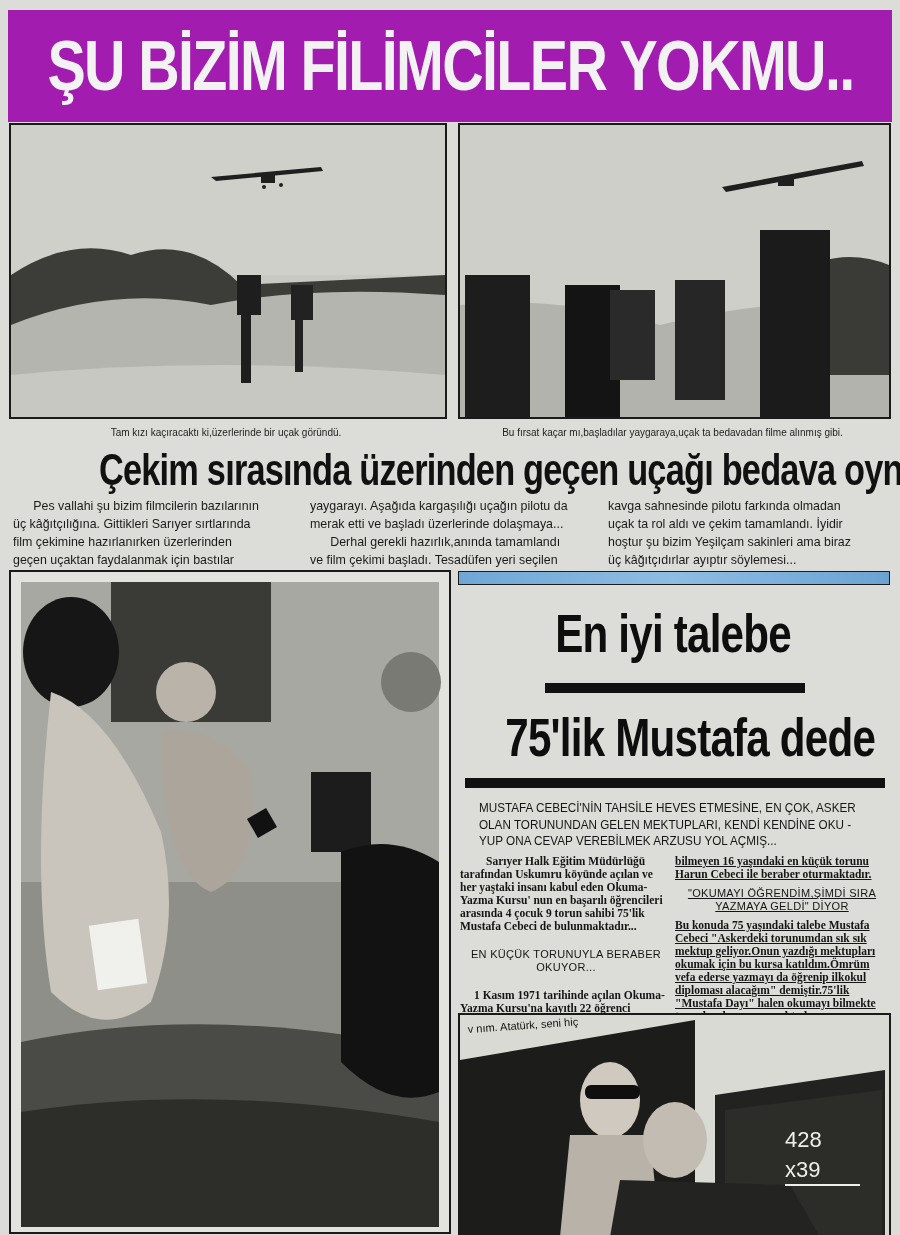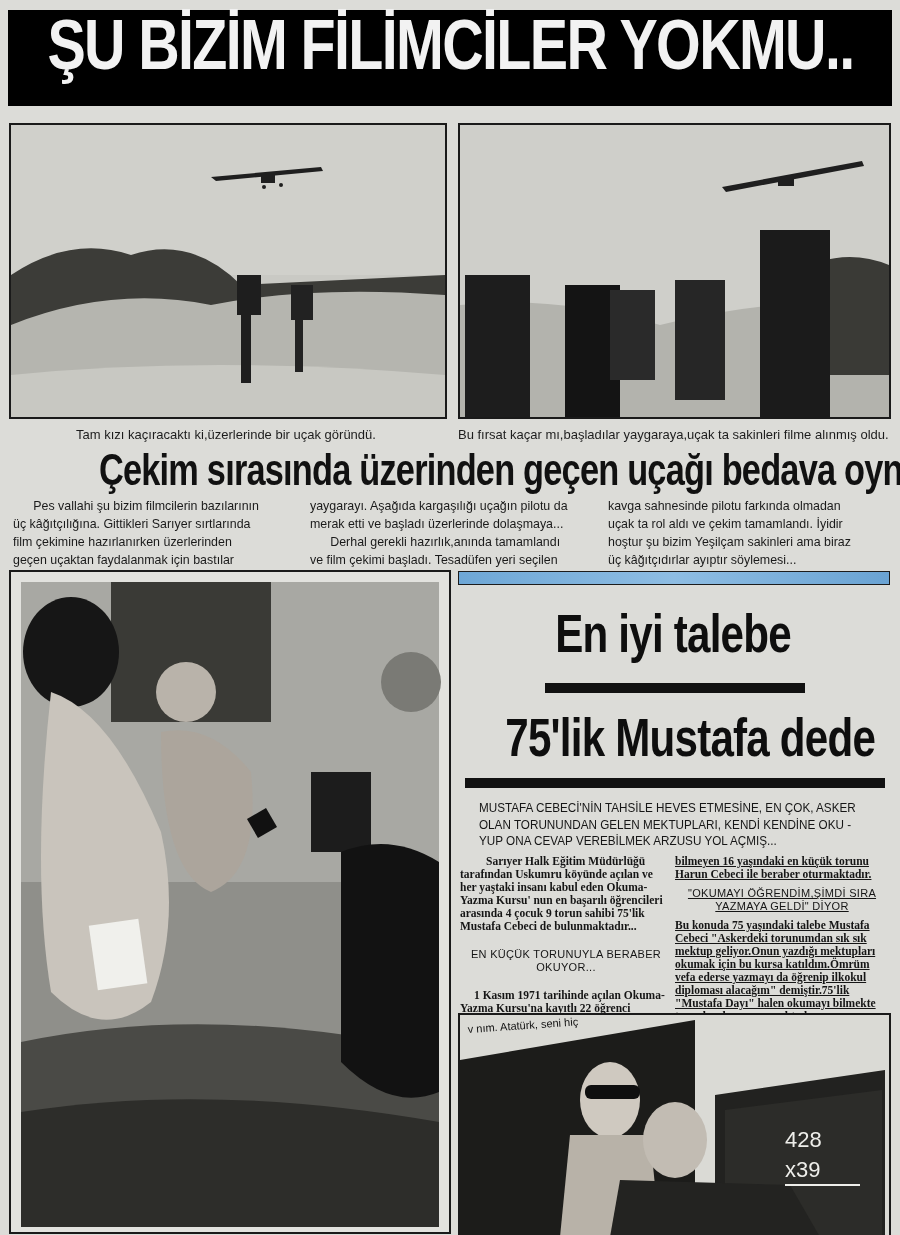--- a/index.html
+++ b/index.html
@@ -7,23 +7,23 @@
     width: 900px; height: 1235px; overflow: hidden;
     background: #dcdcd8;
     position: relative;
     font-family: "Liberation Sans", sans-serif;
     color: #151515;
   }
   .abs { position: absolute; }
 
   
   .banner {
-    left: 8px; top: 10px; width: 884px; height: 96px;
-    background: #000000;
-    display: flex; justify-content: center;
+    left: 8px; top: 10px; width: 884px; height: 112px;
+    background: #a21caf;
+    display: flex; align-items: center; justify-content: center;
   }
   .banner-text {
     color: #f2f2f2;
     font-family: "Liberation Sans", sans-serif;
     font-weight: 700;
     font-size: 70px;
     letter-spacing: -2px;
     transform: scaleX(0.82);
     white-space: nowrap;
     line-height: 1;
@@ -31,21 +31,21 @@
 
   
   .photo {
     border: 2px solid #1a1a1a;
     overflow: hidden;
     background: #bdbdb8;
   }
   .photo svg { display: block; width: 100%; height: 100%; }
 
   .caption {
-    font-size: 13px; text-align: center; color: #1d1d1d;
+    font-size: 10px; text-align: center; color: #1d1d1d;
     white-space: nowrap;
   }
 
   .headline2 {
     left: 0; top: 443px; width: 900px; text-align: center;
     font-weight: 700; font-size: 44px; line-height: 54px;
     transform: scaleX(0.78); transform-origin: center;
     white-space: nowrap; letter-spacing: -1px;
     color: #111;
   }
@@ -123,21 +123,21 @@
       <rect x="318" y="52" width="16" height="9" fill="#1f1f1f"></rect>
     </g>
     <rect x="5" y="150" width="65" height="142" fill="#1d1d1d"></rect>
     <rect x="105" y="160" width="55" height="132" fill="#141414"></rect>
     <rect x="150" y="165" width="45" height="90" fill="#2a2a2a"></rect>
     <rect x="215" y="155" width="50" height="120" fill="#262626"></rect>
     <rect x="300" y="105" width="70" height="187" fill="#1b1b1b"></rect>
   </svg>
 </div>
 <div class="abs caption" style="left:9px; top:427px; width:434px;">Tam kızı kaçıracaktı ki,üzerlerinde bir uçak göründü.</div>
-<div class="abs caption" style="left:458px; top:427px; width:429px;">Bu fırsat kaçar mı,başladılar yaygaraya,uçak ta sakinleri filme alınmış oldu.</div>
+<div class="abs caption" style="left:458px; top:427px; width:429px;">Bu fırsat kaçar mı,başladılar yaygaraya,uçak ta bedavadan filme alınmış gibi.</div>
 
 <div class="abs headline2">Çekim sırasında üzerinden geçen uçağı bedava oynattılar</div>
 
 <div class="abs body-col" style="left:13px; top:497px; width:320px;">
   <p class="indent">Pes vallahi şu bizim filmcilerin bazılarının</p>
   <p>üç kâğıtçılığına. Gittikleri Sarıyer sırtlarında</p>
   <p>film çekimine hazırlanırken üzerlerinden</p>
   <p>geçen uçaktan faydalanmak için bastılar</p>
 </div>
 <div class="abs body-col" style="left:310px; top:497px; width:320px;">

